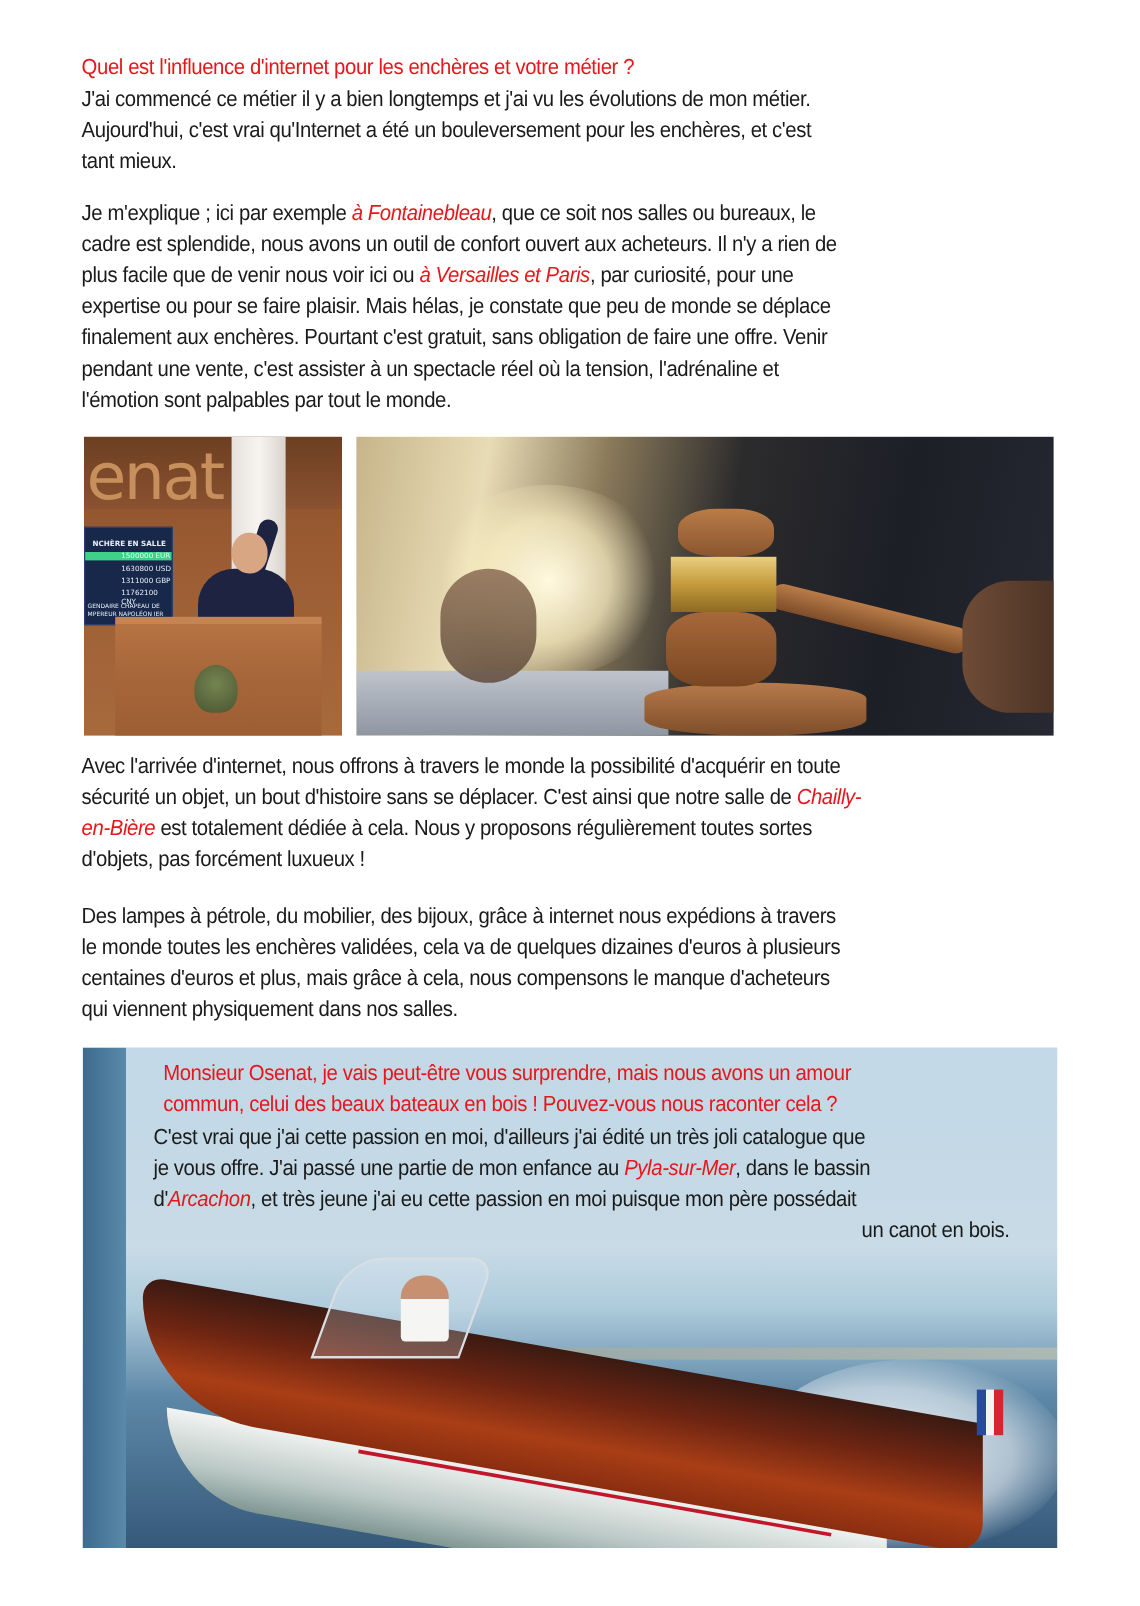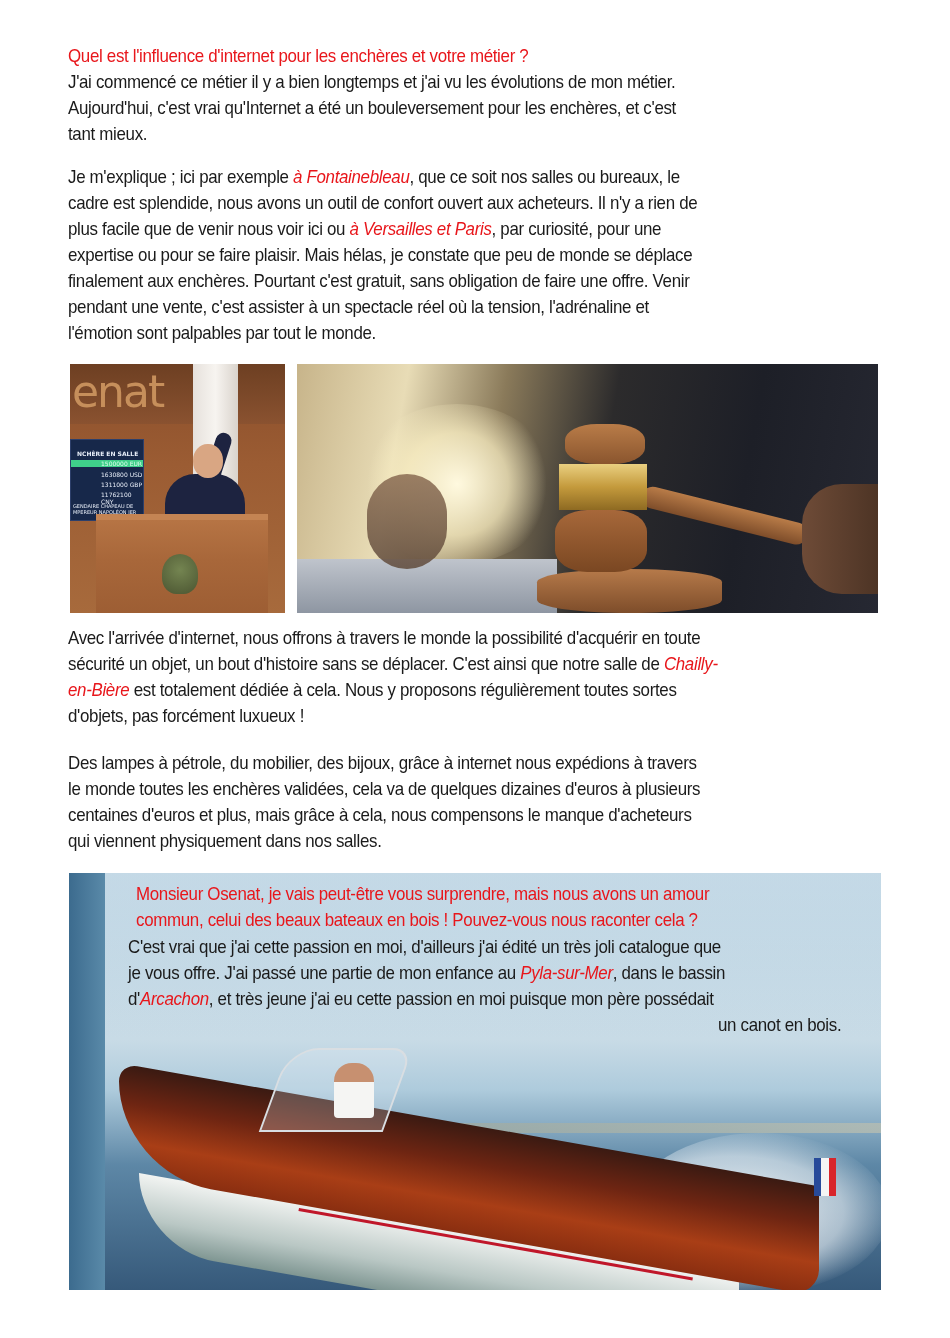--- a/index.html
+++ b/index.html
@@ -16,21 +16,21 @@
     .photo { position:absolute; overflow:hidden; }
     #photo-auction { left:70px; top:364px; width:215px; height:249px;
       background:linear-gradient(180deg,#8a4e2b 0%,#9b5c33 40%,#a76a3c 100%); }
     #photo-gavel { left:297px; top:364px; width:581px; height:249px;
       background:linear-gradient(100deg,#c7b48a 0%,#e8dcb6 18%,#8a7a5a 34%,#2c2b2c 52%,#1d1f27 75%,#262832 100%); }
     #photo-boat { left:69px; top:873px; width:812px; height:417px;
       background:linear-gradient(180deg,#b9d3e3 0%,#c8dbe6 40%,#aecbdc 52%,#5d87a6 70%,#36597a 100%); }
 
     
     .wall-sign { position:absolute; left:0; top:0; width:100%; height:60px; background:linear-gradient(180deg,#6d3f22,#8a5230); }
-    .sign-letters { position:absolute; left:2px; top:2px; font-size:44px; color:#c68f5b; font-family:"DejaVu Sans", sans-serif; letter-spacing:-2px; }
+    .sign-letters { position:absolute; left:2px; top:2px; font-size:54px; color:#c68f5b; font-family:"DejaVu Sans", sans-serif; letter-spacing:-2px; }
     .pillar { position:absolute; left:123px; top:0; width:45px; height:150px; background:linear-gradient(90deg,#e6e1dc,#f7f4f0,#d9d3cc); }
     .screen { position:absolute; left:0; top:75px; width:72px; height:80px; background:#17284a; border:1px solid #2d3f6a; }
     .screen .bar { position:absolute; left:0; top:20px; width:72px; height:7px; background:#3fd08a; }
     .screen .row { position:absolute; left:6px; font-size:6px; color:#e8eef8; font-family:"DejaVu Sans", sans-serif; }
     .man-head { position:absolute; left:123px; top:80px; width:30px; height:34px; border-radius:48%; background:#d9a683; }
     .man-body { position:absolute; left:95px; top:110px; width:80px; height:60px; background:#1d2340; border-radius:30px 30px 0 0; }
     .man-arm { position:absolute; left:140px; top:68px; width:16px; height:52px; background:#1d2340; transform:rotate(18deg); border-radius:8px; }
     .lectern { position:absolute; left:26px; top:150px; width:172px; height:99px; background:linear-gradient(180deg,#b67444,#a8673a 40%,#9c5d33); border-top:6px solid #c48453; }
     .emblem { position:absolute; left:92px; top:190px; width:36px; height:40px; border-radius:50% 50% 40% 40%; background:radial-gradient(circle at 50% 40%,#6b8a55,#3b5230); opacity:.85; }
 

